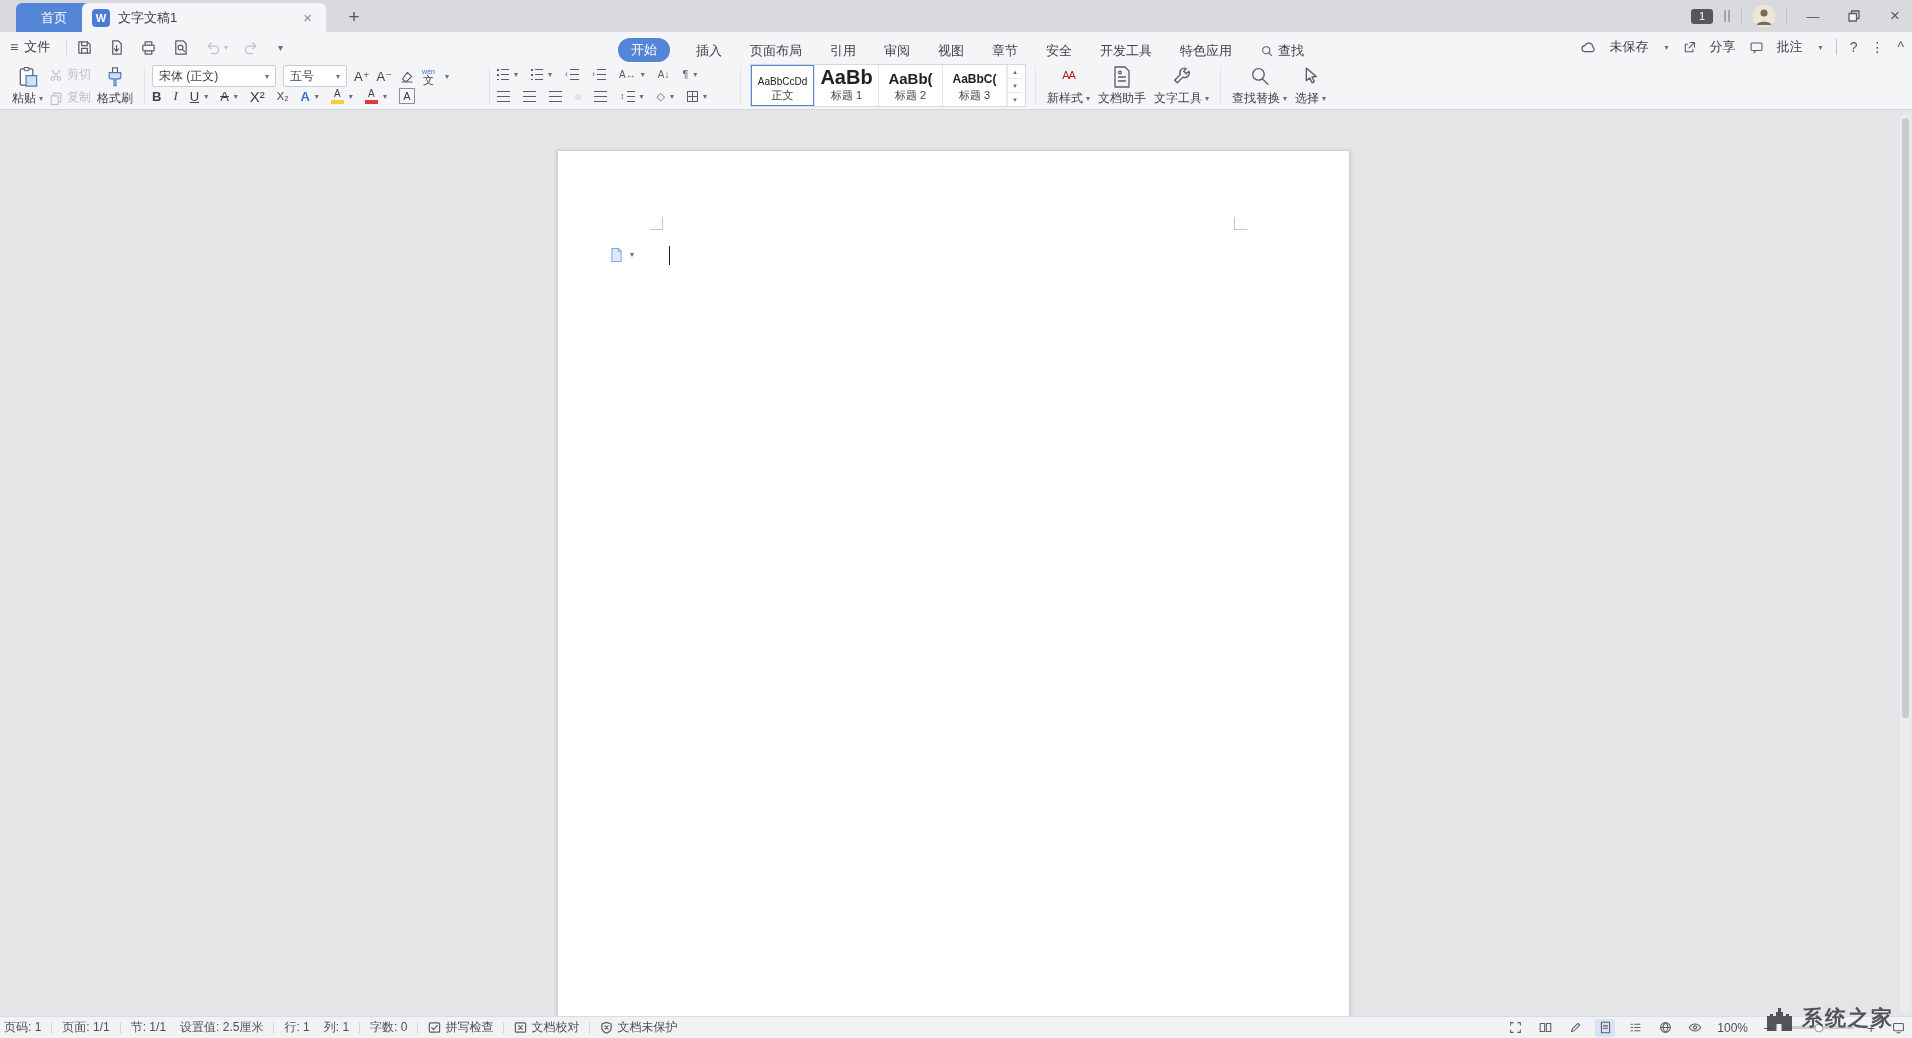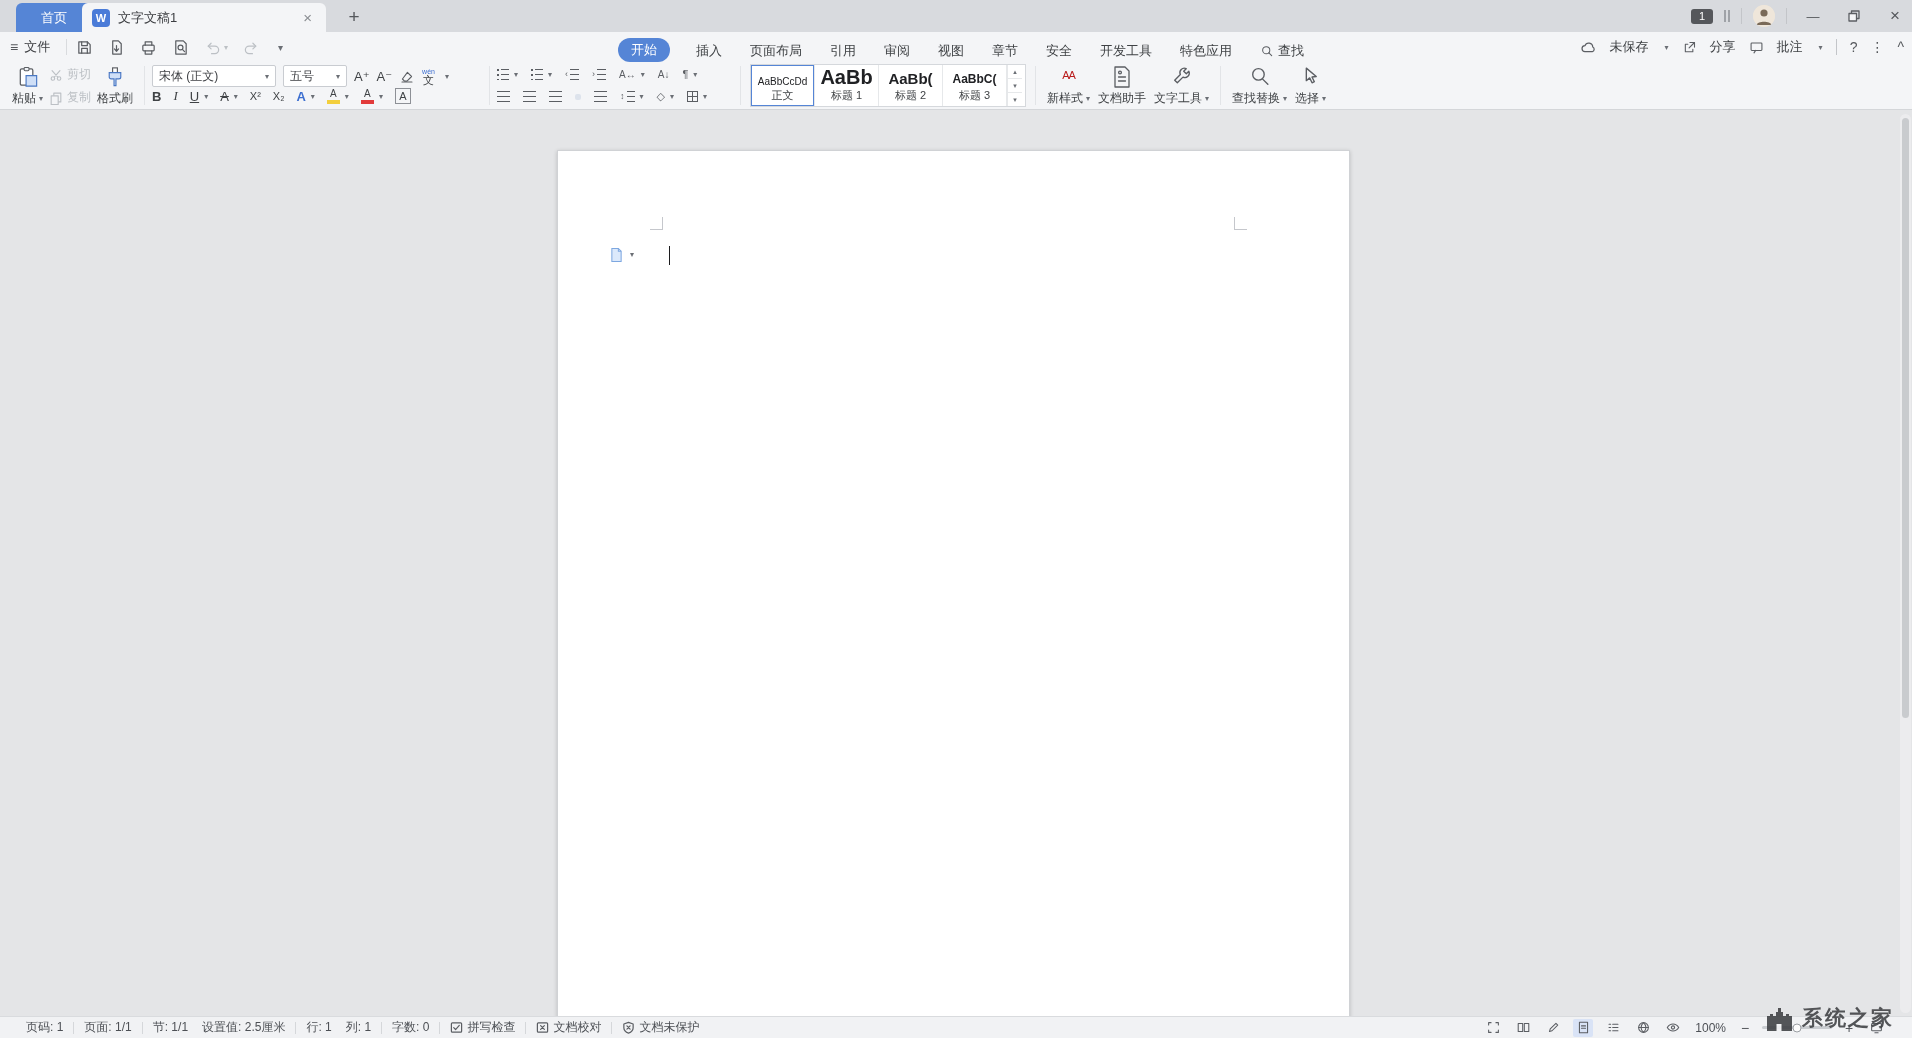--- a/index.html
+++ b/index.html
@@ -107,21 +107,21 @@
   .mark{position:absolute;width:13px;height:13px;border:0 solid #c5c7cc}
   .mark.tl{left:92px;top:66px;border-right-width:1px;border-bottom-width:1px}
   .mark.tr{left:676px;top:66px;border-left-width:1px;border-bottom-width:1px}
   .pagequick{position:absolute;left:52px;top:96px;display:flex;align-items:center;gap:4px}
   .caret{position:absolute;left:111px;top:95px;width:1px;height:19px;background:#1c1c1e}
   .scrollbar{position:absolute;right:1px;top:3px;bottom:3px;width:11px;background:#ececee;border-radius:6px}
   .sthumb{position:absolute;left:2px;top:4px;width:7px;height:600px;background:#c9cbce;border-radius:4px}
 
   
   .statusbar{position:absolute;left:0;right:0;bottom:0;height:22px;background:#f1f2f4;border-top:1px solid #d9dbde;
-             display:flex;align-items:center;font-size:12px;color:#4d5055;padding:0 26px}
+             display:flex;align-items:center;font-size:12px;color:#4d5055;padding:0 4px}
   .sitem{display:flex;align-items:center;gap:4px;white-space:nowrap}
   .sdiv{width:1px;height:12px;background:#d5d7da;margin:0 10px}
   .sgap{width:14px}
   .status-right{margin-left:auto;display:flex;align-items:center;gap:10px}
   .vico{width:20px;height:18px;display:flex;align-items:center;justify-content:center;border-radius:2px}
   .vico.active{background:#d9e3f6}
   .zoomtxt{margin:0 2px;color:#4d5055}
   .zbtn{font-size:14px;color:#55585c;width:14px;text-align:center}
   .ztrack{width:70px;height:3px;background:#c9ccd0;border-radius:2px;position:relative}
   .zhandle{position:absolute;left:50%;top:50%;transform:translate(-50%,-50%);width:9px;height:9px;
@@ -345,21 +345,21 @@
         <span class="g b">B</span>
         <span class="g i">I</span>
         <span class="iflex">
           <span class="g u">U</span>
           <span class="cdn">▾</span>
         </span>
         <span class="iflex">
           <span class="g strike">A</span>
           <span class="cdn">▾</span>
         </span>
-        <span class="g" style="font-size:11px">X²</span>
+        <span class="g" style="font-size:15px">X²</span>
         <span class="g" style="font-size:11px">X₂</span>
         <span class="iflex">
           <span class="g fx">A</span>
           <span class="cdn">▾</span>
         </span>
         <span class="iflex">
           <span class="colorbtn">
               <span class="g" style="font-size:10px">A</span>
               <span class="bar" style="background:#f3cf3d"></span>
             </span>

